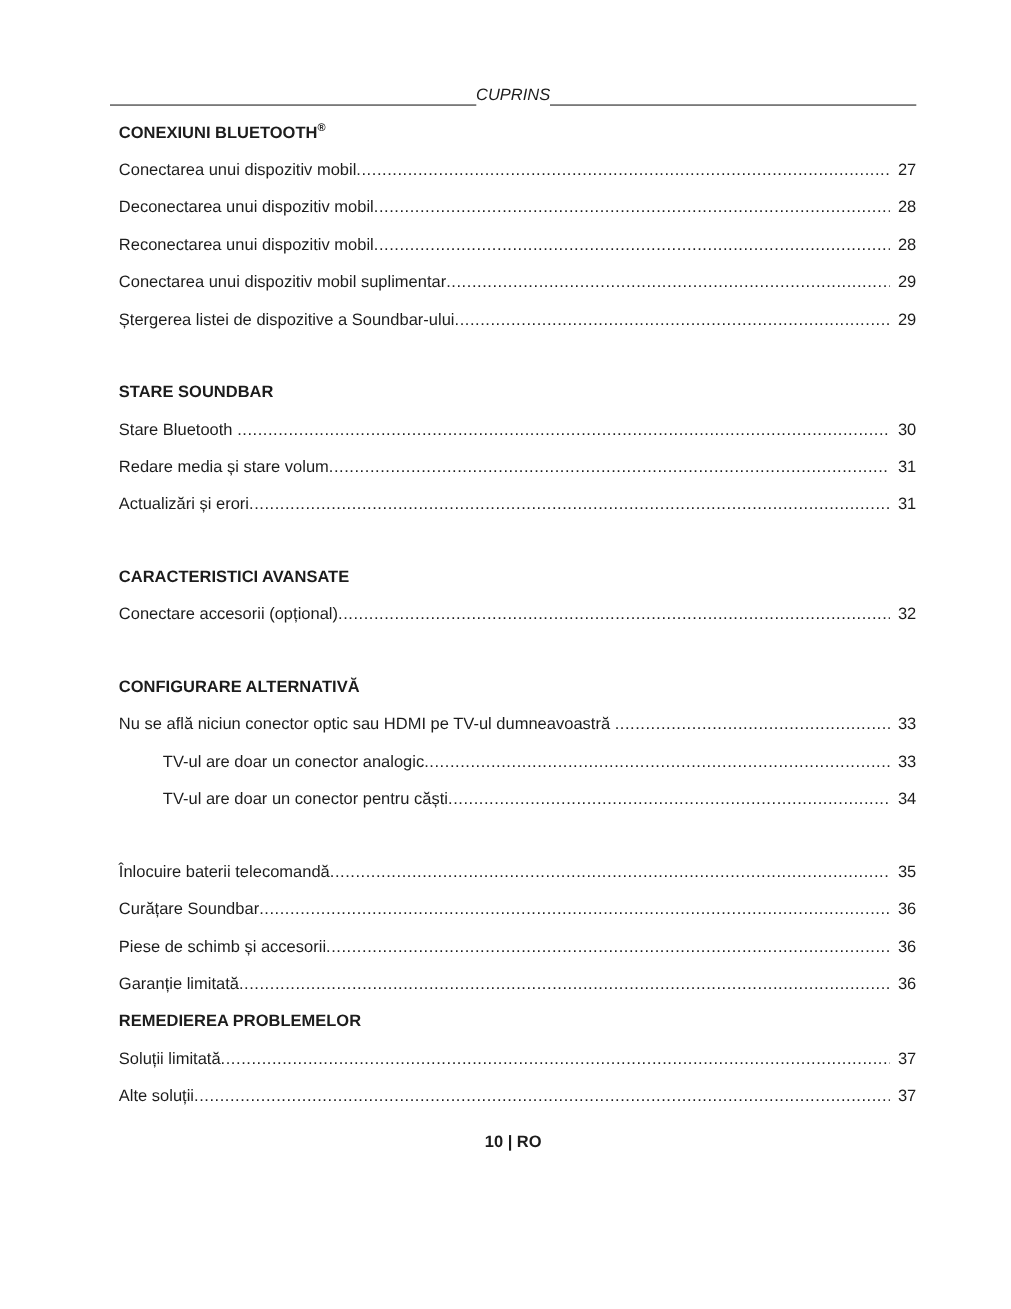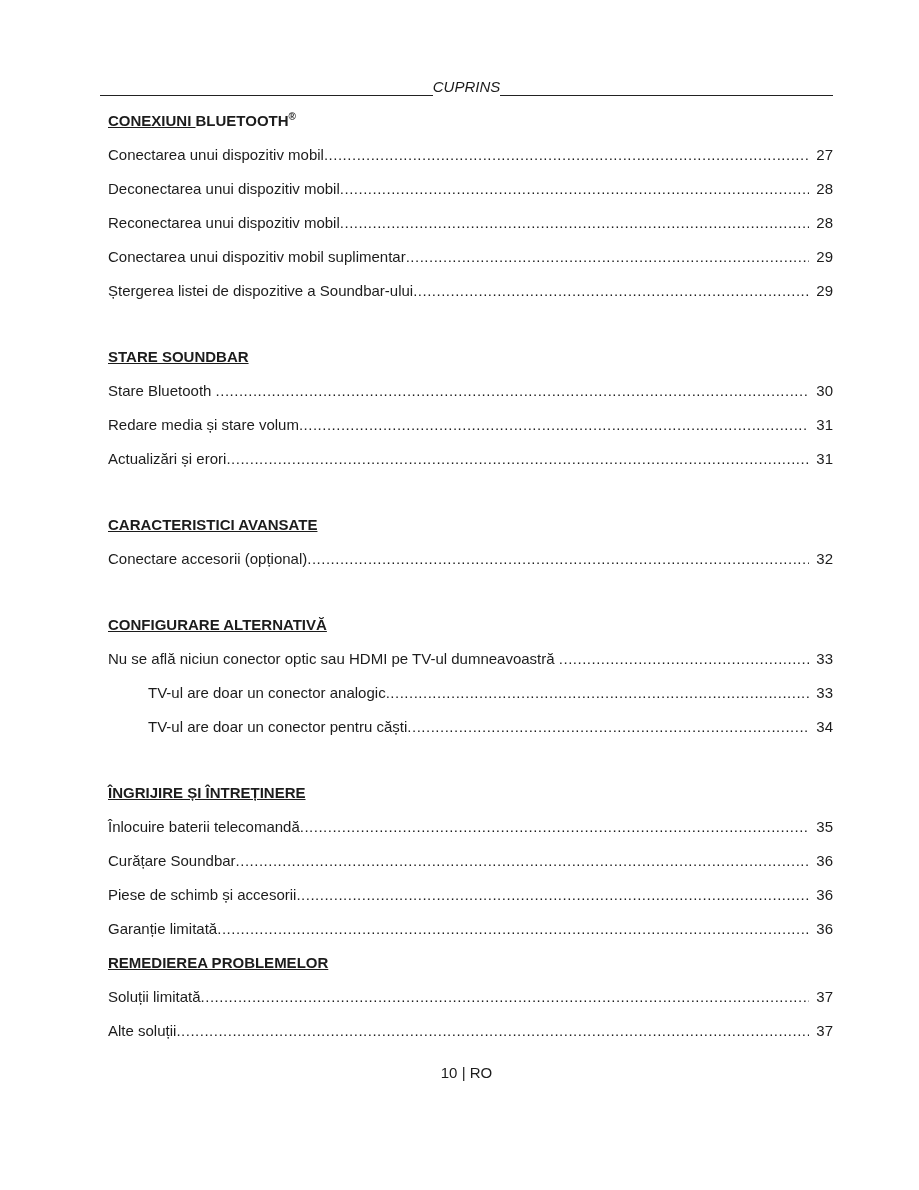--- a/index.html
+++ b/index.html
@@ -37,21 +37,21 @@
   .toc { padding-left: 8px; font-size: 15px; }
   .toc-section { margin: 0; }
   .toc-section.gap-before { margin-top: 32px; }
   .row {
     height: 34px;
     line-height: 34px;
     display: flex;
     align-items: baseline;
   }
   .row.heading { font-weight: 700; display: block; }
-  .hp-bold { font-weight: 700; text-decoration: underline; }
+  .hp-bold { font-weight: 700; }
   .hp-bold-italic { font-weight: 700; }
   .hp-sup {
     font-weight: 700;
     font-size: 10px;
     vertical-align: super;
     line-height: 0;
   }
   .row.entry.indent { padding-left: 40px; }
   .label { white-space: pre; flex: 0 0 auto; }
   .dots {
@@ -71,20 +71,21 @@
     text-align: right;
     white-space: nowrap;
   }
   
   .page-footer {
     margin-top: 8px;
     height: 34px;
     line-height: 34px;
     text-align: center;
     font-size: 15px;
+    font-weight: bold;
   }
 </style>
 </head>
 <body>
 
 <div class="page">
 
   <div class="page-header">
     <span class="hline"></span>
     <span class="header-title">CUPRINS</span>
@@ -158,21 +159,20 @@
           <span class="dots"></span>
           <span class="pnum">33</span>
         </div>
         <div class="row entry indent">
           <span class="label">TV-ul are doar un conector pentru căști</span>
           <span class="dots"></span>
           <span class="pnum">34</span>
         </div>
       </section>
       <section class="toc-section gap-before">
-        <div class="row heading"><span class="hp-bold">ÎNGRIJIRE ȘI ÎNTREȚINERE</span></div>
         <div class="row entry">
           <span class="label">Înlocuire baterii telecomandă</span>
           <span class="dots"></span>
           <span class="pnum">35</span>
         </div>
         <div class="row entry">
           <span class="label">Curățare Soundbar</span>
           <span class="dots"></span>
           <span class="pnum">36</span>
         </div>

